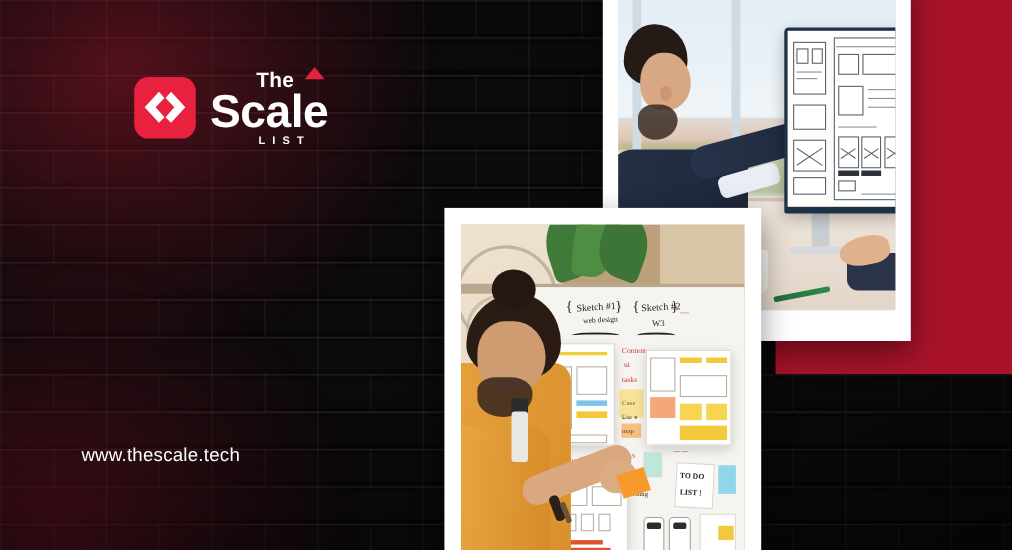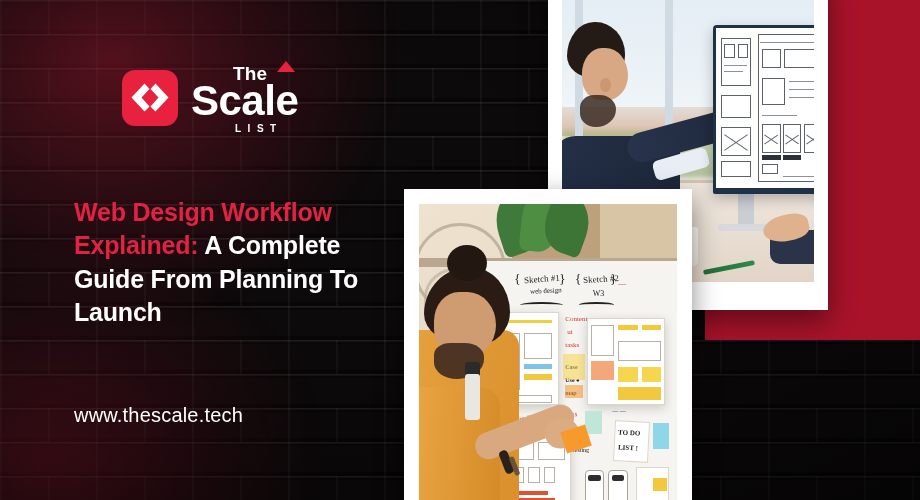--- a/index.html
+++ b/index.html
@@ -115,21 +115,21 @@
     width:330px;
     font-size:25px; font-weight:700;
     line-height:1.33; letter-spacing:-.2px;
     color:#ffffff;
   }
   .headline .hl-red { color:#e02244; }
 
   
   .site-url {
     position:absolute; left:74px; top:404px;
-    color:#ffffff; font-size:20px; font-weight:400;
+    color:#ffffff; font-size:17px; font-weight:400;
     letter-spacing:.2px;
   }
 
   
   .photo-card {
     position:absolute;
     background:#ffffff;
     box-shadow:0 10px 26px rgba(0,0,0,.45);
   }
   .photo-card .frame { position:absolute; overflow:hidden; background:#cfd4d8; }
@@ -271,21 +271,20 @@
       </svg>
     </div>
     <div class="logo-word">
       <span class="logo-the">The</span>
       <span class="logo-caret"></span>
       <span class="logo-scale">Scale</span>
       <span class="logo-tech">LIST</span>
     </div>
   </div>
 
-  <h1 class="headline"><span class="hl-red">Web Design Workflow Explained:</span><span> A Complete Guide From Planning To Launch</span></h1>
 
   <div class="site-url">www.thescale.tech</div>
 
   <div class="photo-card card-top">
     <div class="frame">
       <div class="p1">
         <div class="p1-window"></div>
         <div class="p1-sky"></div>
         <div class="p1-horizon"></div>
         <div class="p1-green"></div>

